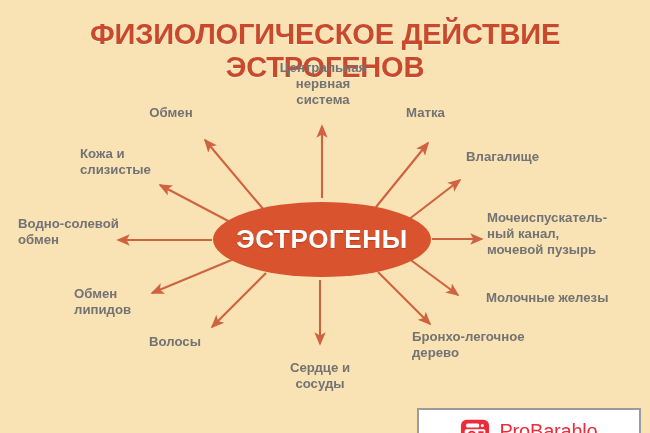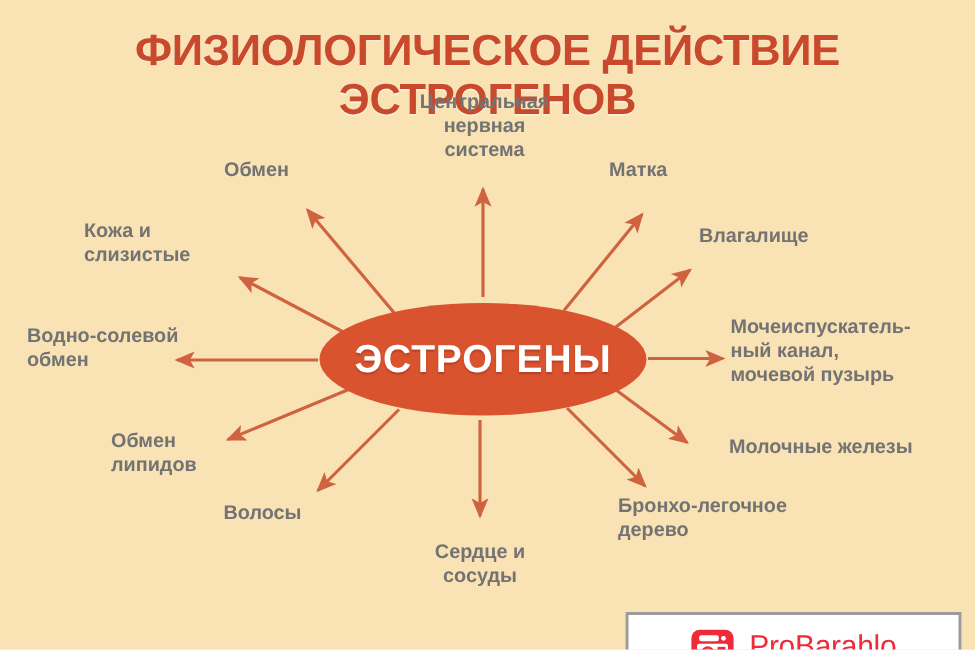--- a/index.html
+++ b/index.html
@@ -147,21 +147,21 @@
   <div class="center-node">
     <span class="center-label">ЭСТРОГЕНЫ</span>
   </div>
 
   <div class="node-label na-center" style="left:258px; top:60px; width:130px;">Центральная
 нервная
 система</div>
 
   <div class="node-label na-center" style="left:126px; top:105px; width:90px;">Обмен</div>
 
-  <div class="node-label na-left" style="left:56px; top:146px; width:120px;">Кожа и
+  <div class="node-label na-left" style="left:80px; top:146px; width:120px;">Кожа и
 слизистые</div>
 
   <div class="node-label na-left" style="left:18px; top:216px; width:140px;">Водно-солевой
 обмен</div>
 
   <div class="node-label na-left" style="left:74px; top:286px; width:100px;">Обмен
 липидов</div>
 
   <div class="node-label na-center" style="left:130px; top:334px; width:90px;">Волосы</div>
 

